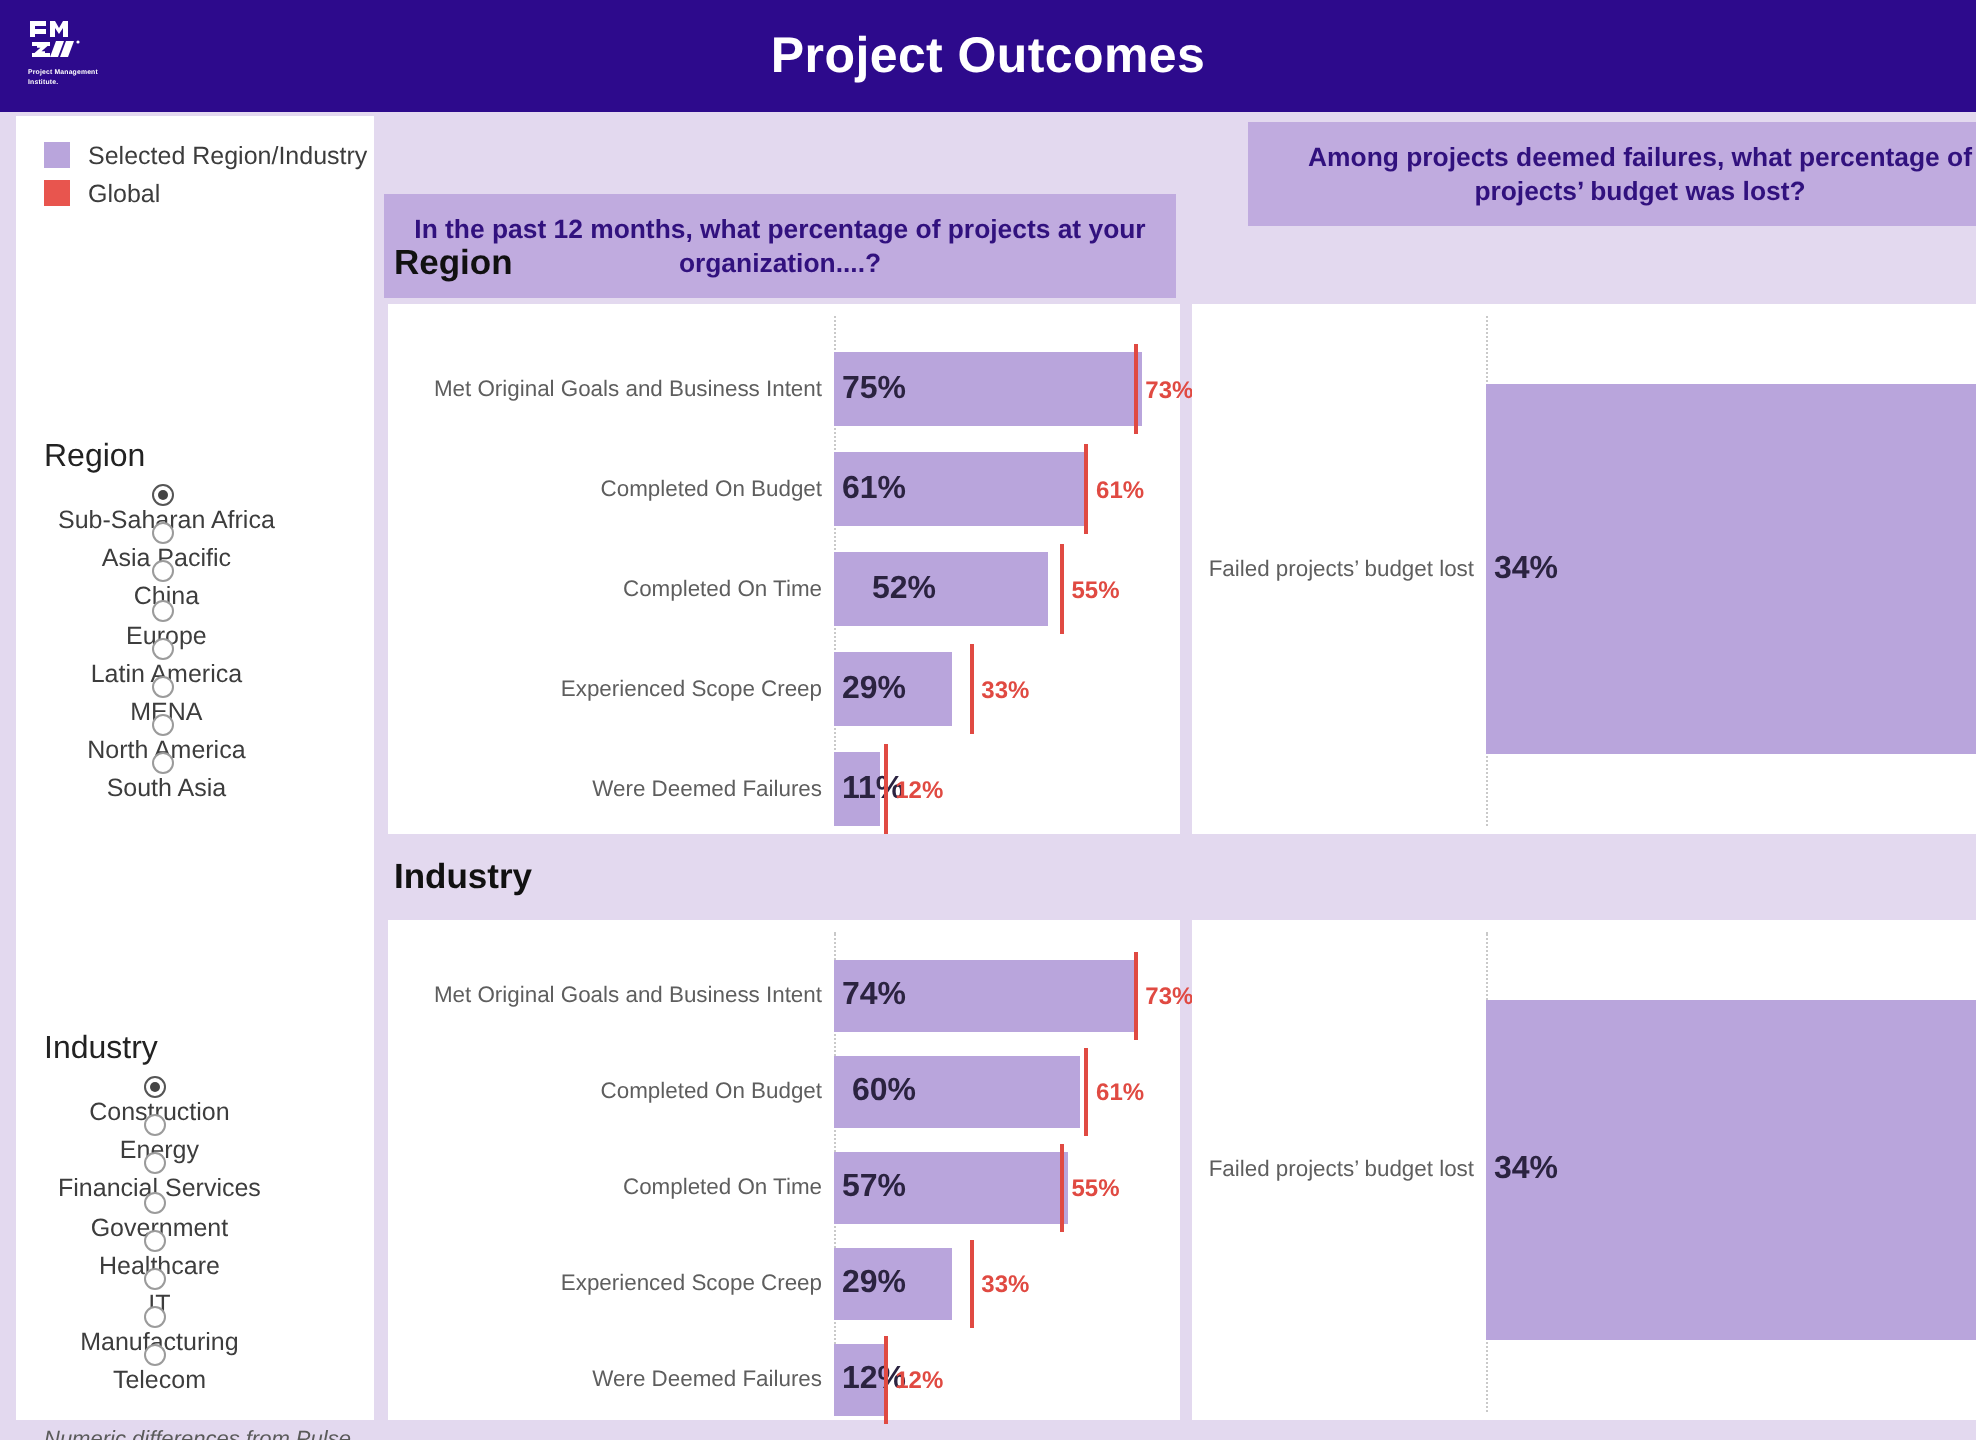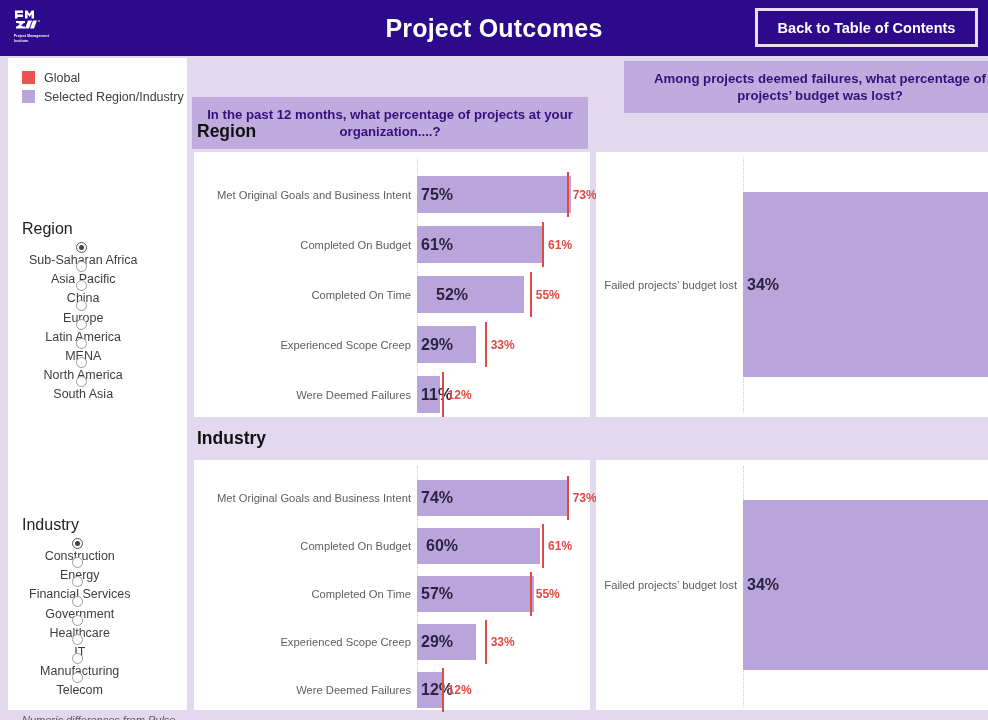--- a/index.html
+++ b/index.html
@@ -149,33 +149,32 @@
       <path d="M22 2 L27 2 L31 9 L35 2 L40 2 L40 18 L35 18 L35 9 L31 15 L27 9 L27 18 L22 18 Z" fill="#ffffff"></path>
       <rect x="4" y="23" width="18" height="4" fill="#ffffff"></rect>
       <rect x="4" y="34" width="18" height="4" fill="#ffffff"></rect>
       <path d="M9 27 L17 27 L9 34 L17 34" stroke="#ffffff" stroke-width="3.4" fill="none"></path>
       <path d="M28 22 L36 22 L30 38 L22 38 Z" fill="#ffffff"></path>
       <path d="M38 22 L46 22 L40 38 L32 38 Z" fill="#ffffff"></path>
       <circle cx="50" cy="23" r="1.6" fill="#ffffff"></circle>
     </svg>
     <div class="logo-sub">Project Management Institute.</div>
   </div>
-  <div class="toc-button">Back to Table of Contents</div>
 </div>
 
 <div class="sidebar">
 
   <div class="legend">
+    <div class="legend-row">
+      <span class="swatch" style="background:#b9a5dc"></span>
+      <span class="legend-label">Selected Region/Industry</span>
+    </div>
     <div class="legend-row">
       <span class="swatch" style="background:#e8554e"></span>
       <span class="legend-label">Global</span>
-    </div>
-    <div class="legend-row">
-      <span class="swatch" style="background:#b9a5dc"></span>
-      <span class="legend-label">Selected Region/Industry</span>
     </div>
   </div>
 
   <div class="filter-group region">
     <div class="filter-title">Region</div>
     <div class="radio-row">
       <span class="radio checked"></span>
       <span class="radio-label">Sub-Saharan Africa</span>
     </div>
     <div class="radio-row">

